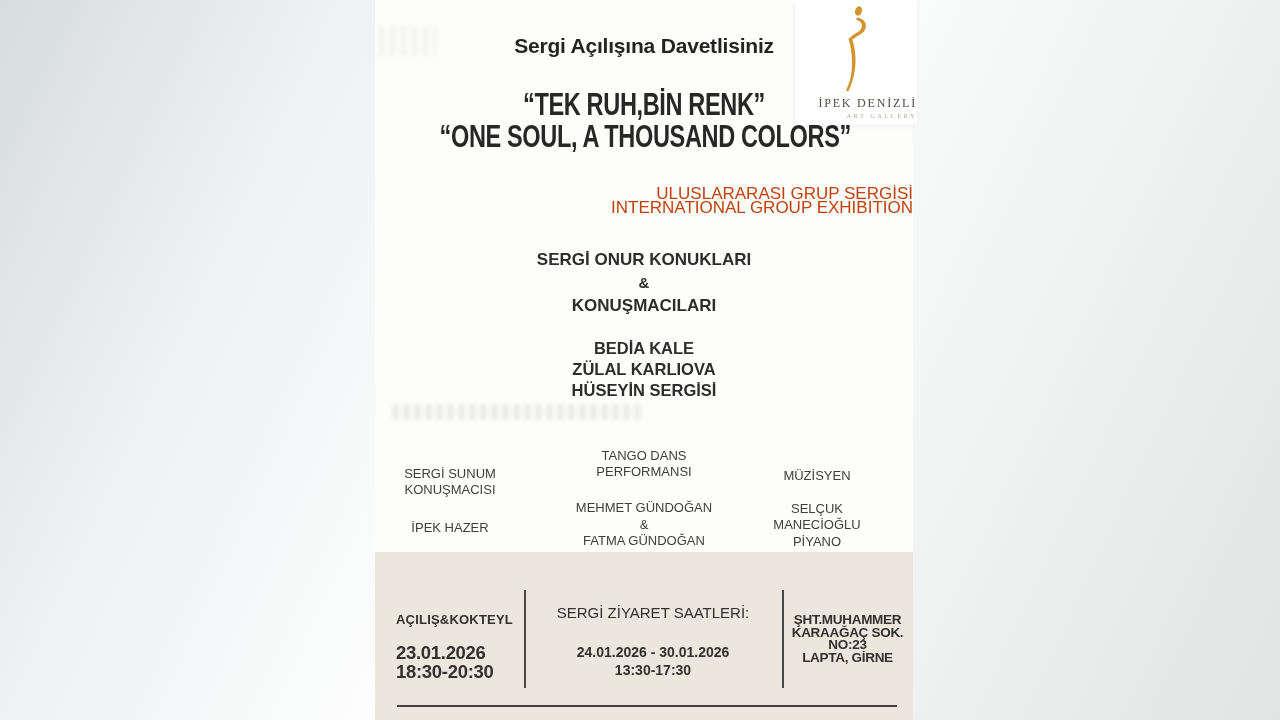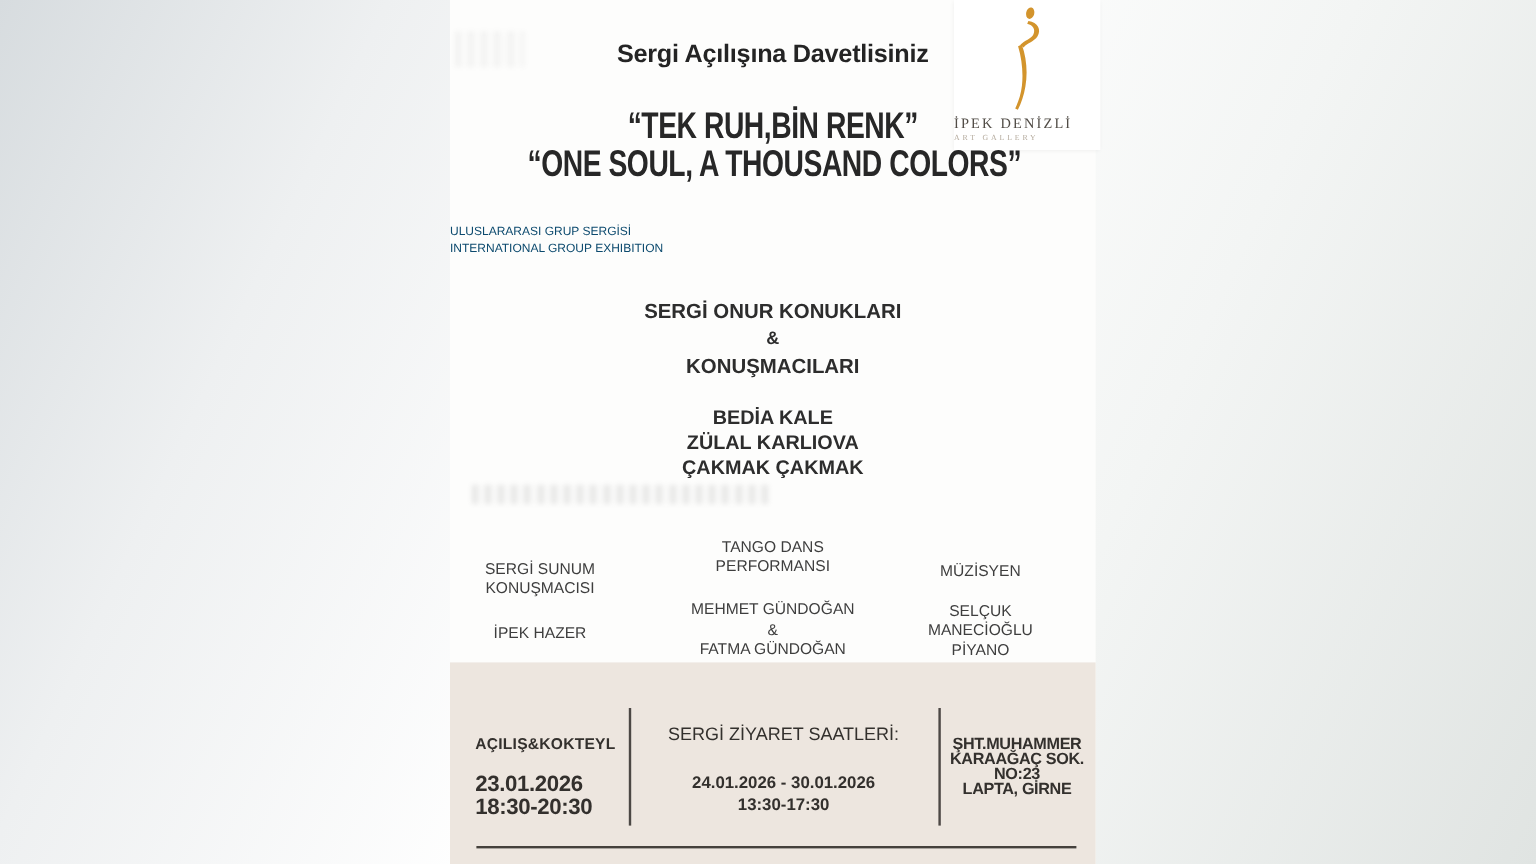--- a/index.html
+++ b/index.html
@@ -27,21 +27,21 @@
     position: absolute; top: 89px; left: 0; width: 100%;
     text-align: center; color: #272727;
     font-weight: 700; font-size: 31px; line-height: 31.5px;
     letter-spacing: -0.5px;
     transform: scaleX(0.76); transform-origin: 50% 0;
     white-space: nowrap;
   }
 
   .subtitle {
     position: absolute; top: 187px; left: 0; width: 100%;
-    text-align: left; font-size: 10px; line-height: 14px; color: #0c4a6e;
+    text-align: right; font-size: 17px; line-height: 14px; color: #c2410c;
   }
 
   .honor {
     position: absolute; top: 248px; left: 0; width: 100%;
     text-align: center; font-size: 17px; font-weight: 700; line-height: 23px;
     color: #2d2d2d;
   }
   .honor .amp { font-size: 15px; }
 
   .guests {
@@ -89,21 +89,21 @@
     position: absolute; left: 407px; top: 62px; width: 131px; text-align: center;
     font-size: 13.5px; font-weight: 700; line-height: 12.5px; letter-spacing: -0.3px;
   }
 
   .hline { position: absolute; left: 22px; right: 16px; top: 153px; border-top: 2px solid #45413c; }
 
   
   .logo-box {
     position: absolute; top: 0; right: -4px; width: 122px; height: 125px;
     background: #ffffff; box-shadow: 0 1px 4px rgba(0,0,0,0.07);
-    text-align: left;
+    text-align: right;
   }
   .logo-box svg { display: block; margin: 4px auto 0; }
   .logo-name {
     font-family: "Liberation Serif", serif; font-size: 12px; letter-spacing: 1.8px;
     color: #514c46; white-space: nowrap;
   }
   .logo-sub {
     margin-top: 1px; font-family: "Liberation Serif", serif; font-size: 6.5px;
     letter-spacing: 2.4px; color: #b5ab9e; white-space: nowrap;
   }
@@ -128,21 +128,21 @@
 
     <div class="honor">
       <div>SERGİ ONUR KONUKLARI</div>
       <div class="amp">&amp;</div>
       <div>KONUŞMACILARI</div>
     </div>
 
     <div class="guests">
       <div>BEDİA KALE</div>
       <div>ZÜLAL KARLIOVA</div>
-      <div>ÇAKMAK ÇAKMAK</div>
+      <div>HÜSEYİN SERGİSİ</div>
     </div>
 
     <div class="col col-left">
       <div>SERGİ SUNUM</div>
       <div>KONUŞMACISI</div>
       <div class="names">İPEK HAZER</div>
     </div>
 
     <div class="col col-center">
       <div>TANGO DANS</div>

